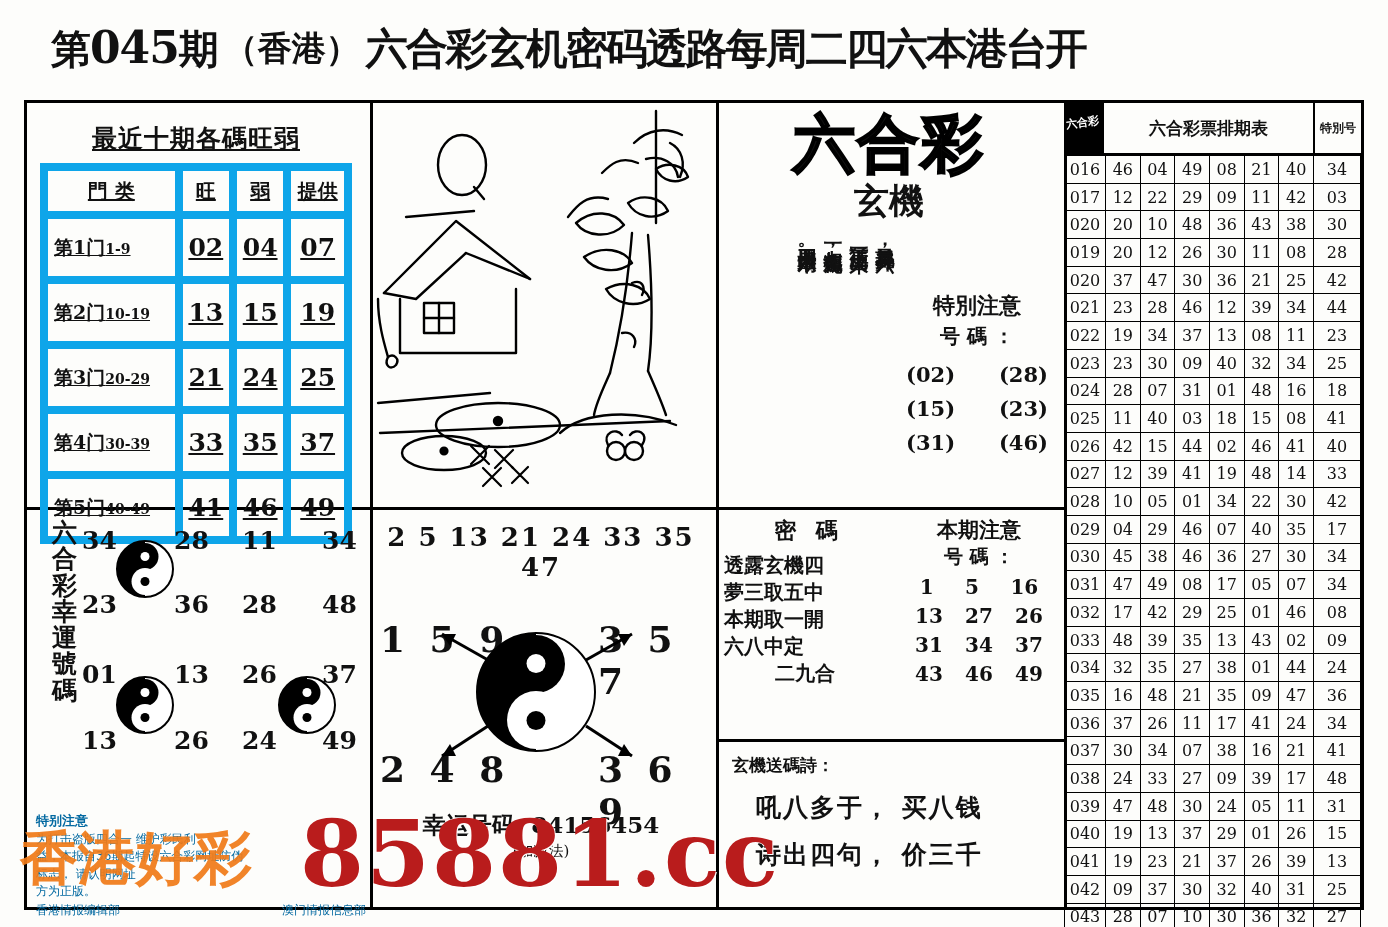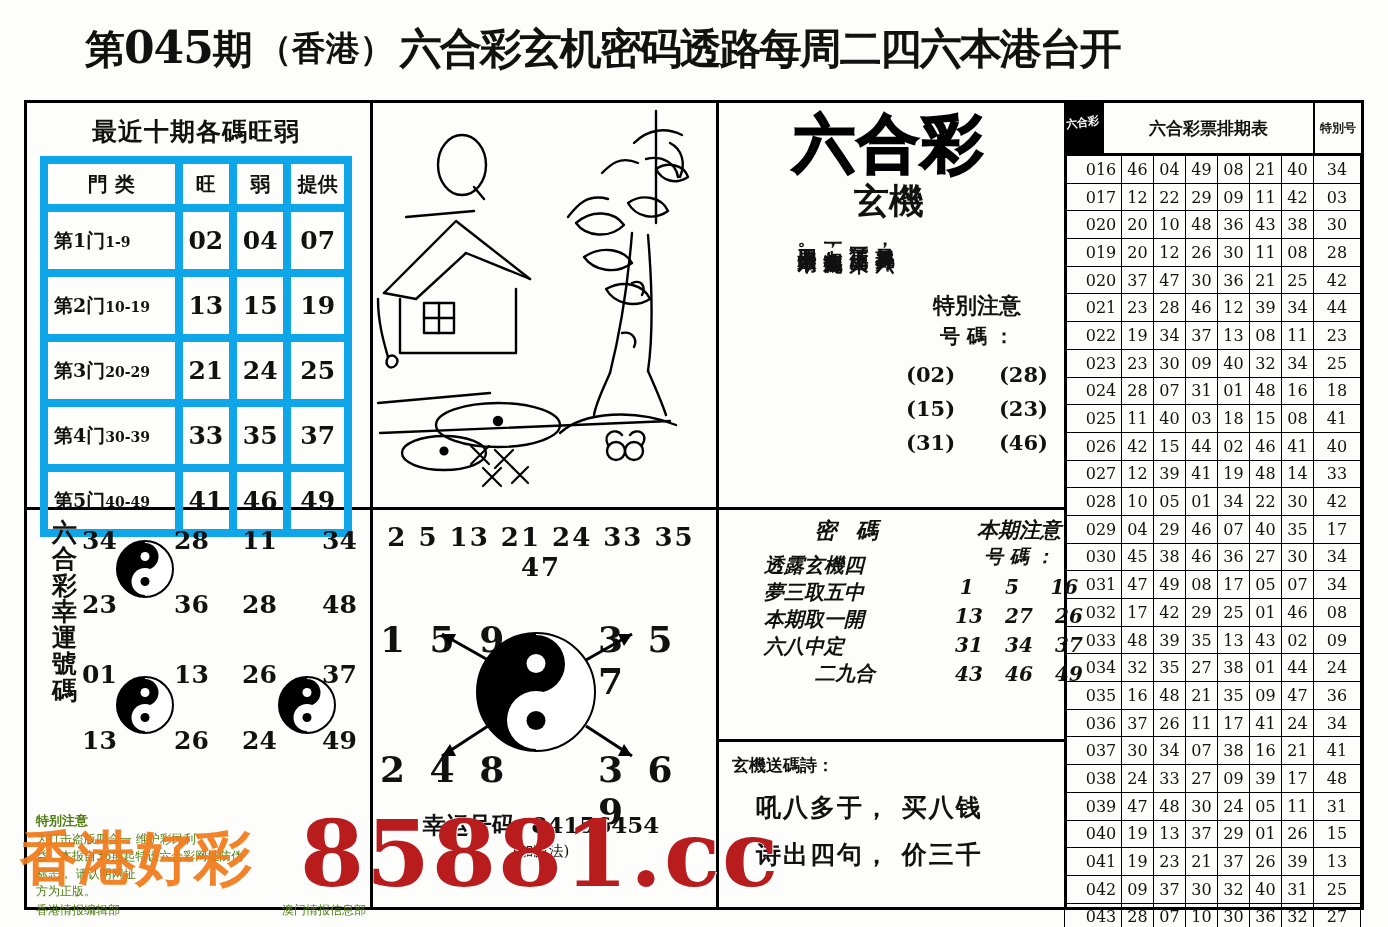--- a/index.html
+++ b/index.html
@@ -10,21 +10,21 @@
     color:#111;
     overflow:hidden;
     position:relative;
   }
   .page{position:relative;width:1388px;height:927px;}
 
   
   .header{
     position:absolute;left:0;top:14px;width:1388px;height:70px;
     display:flex;align-items:center;
-    padding-left:85px;box-sizing:border-box;
+    padding-left:51px;box-sizing:border-box;
     white-space:nowrap;
   }
   .hdr-issue{
     font-size:40px;font-weight:bold;letter-spacing:-1px;
     font-family:"DejaVu Serif","Liberation Serif",serif;
   }
   .hdr-issue .num{font-size:44px;}
   .hdr-region{
     font-size:34px;font-weight:bold;margin:0 6px 0 6px;
     font-family:"DejaVu Serif","Liberation Serif",serif;
@@ -38,21 +38,21 @@
   .frame{
     position:absolute;left:24px;top:100px;width:1340px;height:810px;
     border:3px solid #000;box-sizing:border-box;
   }
 
   
   .vline{position:absolute;top:0;width:3px;background:#000;height:100%;}
   .hline{position:absolute;left:0;height:3px;background:#000;}
 
   
-  .panelA{position:absolute;left:27px;top:103px;width:338px;height:360px;box-sizing:border-box;}
+  .panelA{position:absolute;left:27px;top:110px;width:338px;height:360px;box-sizing:border-box;text-decoration:underline;}
   .panelA .ttl{
     text-align:center;font-size:25px;font-weight:bold;padding:12px 0 8px;
     font-family:"DejaVu Serif","Liberation Serif",serif;letter-spacing:1px;
   }
   table.wtab{width:312px;margin:0 auto;border-collapse:collapse;}
   table.wtab td,table.wtab th{
     border:8px solid #0ea5e9;text-align:center;height:55px;
     font-family:"DejaVu Serif","Liberation Serif",serif;
     margin-left:28px;
   }
@@ -83,21 +83,21 @@
   .yy::before,.yy::after{content:"";position:absolute;left:50%;transform:translateX(-50%);width:27px;height:27px;border-radius:50%;}
   .yy::before{top:1px;background:#000;}
   .yy::after{bottom:1px;background:#fff;}
   .yy i{position:absolute;left:50%;transform:translateX(-50%);width:9px;height:9px;border-radius:50%;z-index:3;}
   .yy i.a{top:10px;background:#fff;}
   .yy i.b{bottom:10px;background:#000;}
 
   
   .noteBL{
     position:absolute;left:36px;top:812px;width:330px;
-    font-size:12px;line-height:1.45;color:#4d7c0f;
+    font-size:12px;line-height:1.45;color:#0369a1;
   }
   .noteBL .t1{font-size:13px;font-weight:bold;}
 
   
   .panelC{position:absolute;left:370px;top:103px;width:342px;height:404px;overflow:hidden;}
 
   
   .panelD{position:absolute;left:370px;top:510px;width:342px;height:400px;}
   .dRow{
     position:absolute;left:6px;top:12px;width:330px;
@@ -150,21 +150,21 @@
     font-family:"DejaVu Serif","Liberation Serif",serif;
     width:26px;
   }
   .specialBox{position:absolute;left:186px;top:188px;width:150px;}
   .specialBox .sb-t{font-size:22px;font-weight:bold;text-align:center;font-family:"DejaVu Serif","Liberation Serif",serif;}
   .specialBox .sb-s{font-size:20px;font-weight:bold;text-align:center;margin-top:2px;font-family:"DejaVu Serif","Liberation Serif",serif;}
   .specialBox .sb-rows{margin-top:8px;font-size:21px;font-weight:bold;font-family:"DejaVu Serif","Liberation Serif",serif;line-height:1.62;}
   .specialBox .sb-rows div{display:flex;justify-content:space-between;padding:0 4px;}
 
   
-  .panelF{position:absolute;left:756px;top:510px;width:344px;height:164px;font-style:italic;}
+  .panelF{position:absolute;left:716px;top:510px;width:344px;height:164px;}
   .mimaBox{position:absolute;left:8px;top:6px;width:170px;}
   .mimaBox .mt{font-size:22px;font-weight:bold;text-align:center;letter-spacing:6px;font-family:"DejaVu Serif","Liberation Serif",serif;}
   .mimaBox .ml{font-size:20px;font-weight:bold;line-height:1.35;margin-top:6px;font-family:"DejaVu Serif","Liberation Serif",serif;}
   .mimaBox .ml .ind{display:block;text-align:center;padding-right:8px;}
   .benqiBox{position:absolute;left:188px;top:6px;width:150px;}
   .benqiBox .bt{font-size:21px;font-weight:bold;text-align:center;font-family:"DejaVu Serif","Liberation Serif",serif;}
   .benqiBox .bs{font-size:19px;font-weight:bold;text-align:center;font-family:"DejaVu Serif","Liberation Serif",serif;}
   .benqiBox .brow{font-size:20px;font-weight:bold;display:flex;justify-content:space-around;margin-top:5px;font-family:"DejaVu Serif","Liberation Serif",serif;}
 
   
@@ -189,21 +189,21 @@
     width:46px;display:flex;align-items:center;justify-content:center;
     font-size:12px;font-weight:bold;line-height:1.05;text-align:center;
     font-family:"DejaVu Serif","Liberation Serif",serif;
   }
   table.htab{width:100%;border-collapse:collapse;table-layout:fixed;}
   table.htab td{
     border:1px solid #000;height:26.7px;text-align:center;
     font-size:16px;font-family:"DejaVu Serif","Liberation Serif",serif;
     padding:0;
   }
-  table.htab td.c0{width:40px;padding-left:16px;}
+  table.htab td.c0{width:40px;}
   table.htab td.cl{width:46px;}
 
   
   .wm-red{
     position:absolute;left:300px;top:800px;
     font-size:92px;font-weight:bold;color:#b91c1c;
     letter-spacing:2px;white-space:nowrap;
     font-family:"DejaVu Serif","Liberation Serif",serif;
     text-shadow:1px 1px 0 #fff;
     z-index:5;pointer-events:none;

